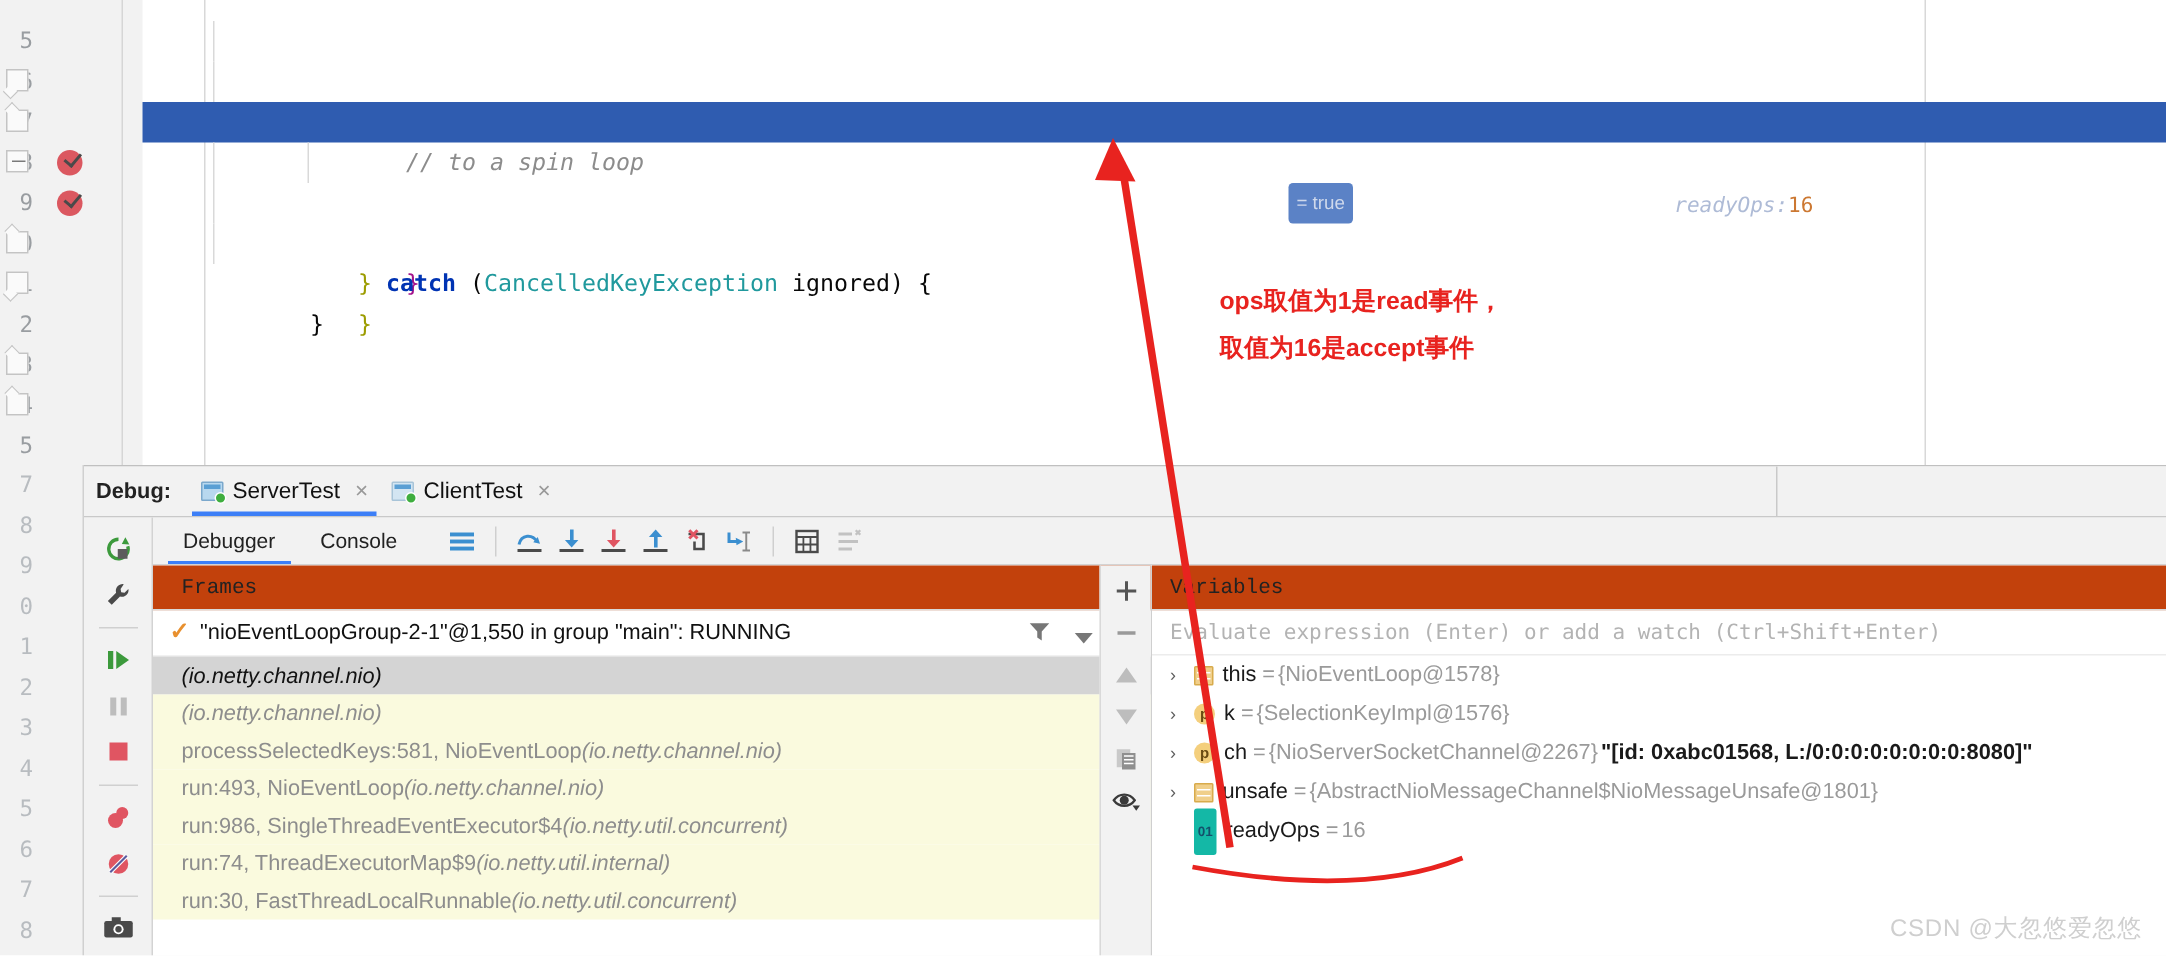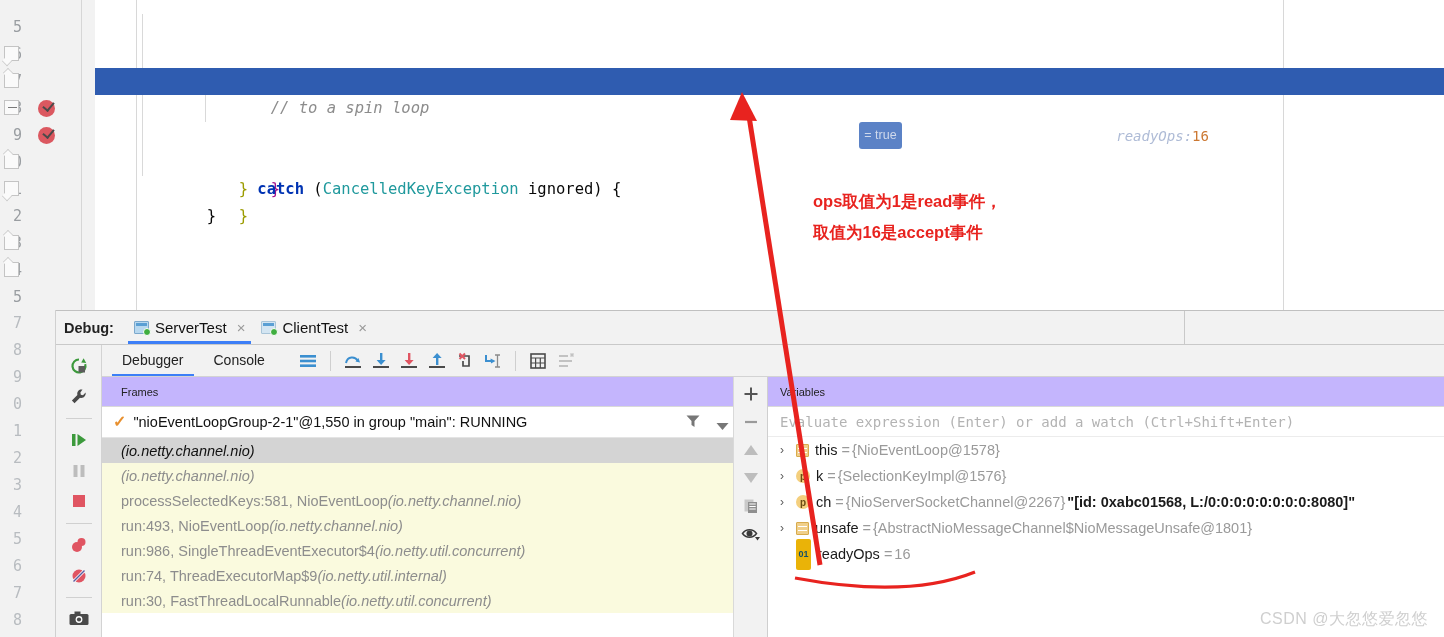--- a/index.html
+++ b/index.html
@@ -174,22 +174,22 @@
 
   .split {
     position: absolute; left: 46px; top: 66px; right: 0; bottom: 0;
     display: flex;
   }
   .frames-pane {
     width: 666px; background: #ffffff; position: relative;
     border-right: 1px solid #cfcfcf;
   }
   .pane-title {
-    height: 30px; line-height: 30px; font-size: 11px; color: #222;
-    padding-left: 19px; background: #c4b5fd; border-bottom: 1px solid #d9d9d9;
+    height: 30px; line-height: 30px; font-size: 14px; color: #222;
+    padding-left: 19px; background: #c2410c; border-bottom: 1px solid #d9d9d9; font-family: Liberation Mono, monospace;
   }
   .thread-row {
     height: 31px; display: flex; align-items: center; gap: 7px;
     padding-left: 11px; background: #ffffff; position: relative;
     border-bottom: 1px solid #e4e4e4;
   }
   .thread-row .txt { font-size: 14.5px; color: #111; }
   .check { color: #e8902f; font-size: 16px; font-weight: bold; line-height: 1; }
   .frame-row {
     height: 25px; display: flex; align-items: center; padding-left: 19px;
@@ -228,21 +228,21 @@
   .ico-obj::after {
     content:""; position:absolute; left:1px; top:7px; right:1px; height:1.5px;
     background:#fff;
   }
   .ico-p {
     width: 14px; height: 14px; border-radius: 50%; background: #f4cf7d;
     color: #6b4c13; font-size: 10px; font-weight: bold;
     display:flex; align-items:center; justify-content:center; flex: 0 0 auto;
   }
   .ico-01 {
-    width: 15px; height: 31px; border-radius: 2px; background: #eab308;
+    width: 15px; height: 31px; border-radius: 2px; background: #14b8a6;
     color: #14506b; font-size: 9px; font-weight: bold;
     display:flex; align-items:center; justify-content:center; flex: 0 0 auto;
   }
   .vgray { color: #9a9a9a; }
   .vdark { color: #1a1a1a; }
   .vbold { font-weight: bold; }
 
   
   .anno-text {
     position: absolute; left: 813px; top: 186px; width: 260px;

